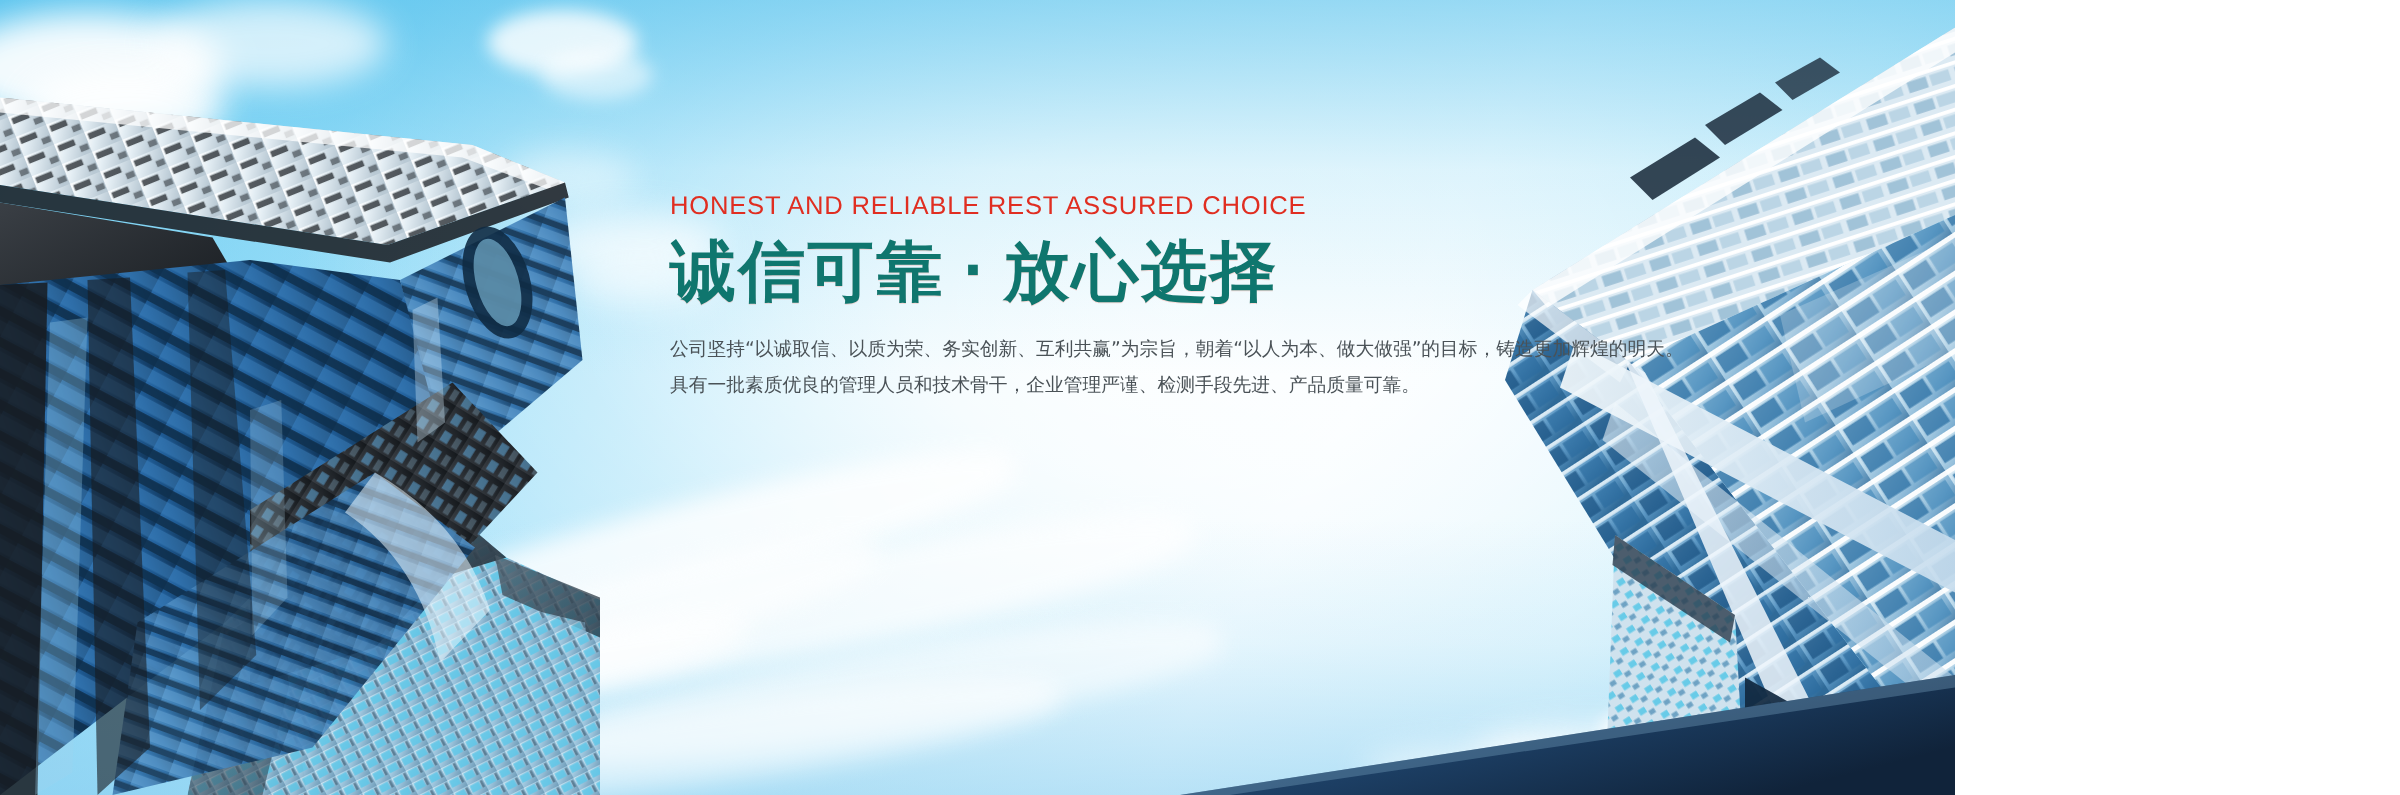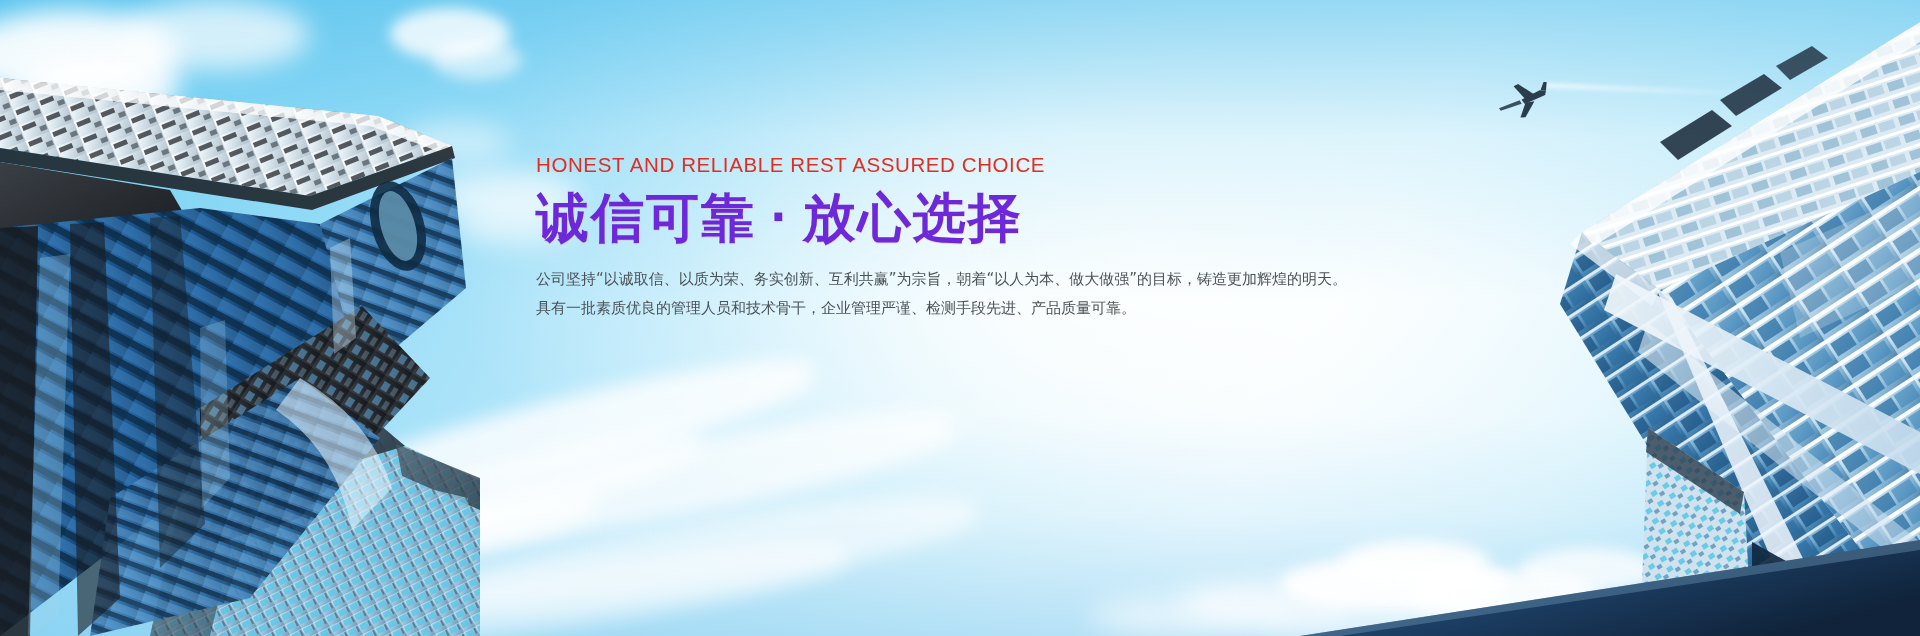--- a/index.html
+++ b/index.html
@@ -1,21 +1,21 @@
 <!DOCTYPE html>
 <html><head>
 <meta charset="utf-8">
 <title>Corporate Banner</title>
 <style>
   html,body{margin:0;padding:0;background:#fff;}
   body{font-family:"Liberation Sans","DejaVu Sans",sans-serif;}
 
   .banner{
     position:relative;
-    width:1920px;height:636px;
+    width:1564px;height:636px;
     overflow:hidden;
     background:#bfe9fb;
   }
 
   
   .sky{
     position:absolute;inset:0;
     background:
       radial-gradient(ellipse 980px 620px at 60% 38%, rgba(255,255,255,0.97) 0%, rgba(255,255,255,0.80) 22%, rgba(255,255,255,0.30) 48%, rgba(255,255,255,0.00) 72%),
       linear-gradient(118deg,#6fcdf2 0%, #8ed9f6 16%, #b3e6fa 34%, #d8f3fc 52%, #eefaff 66%, #dff5fd 80%, #b9e7fa 100%);
@@ -98,21 +98,21 @@
     color:#e02e21;
     font-size:20.5px;
     letter-spacing:.6px;
     font-weight:400;
     line-height:1;
     margin:0 0 14px 0;
     white-space:nowrap;
     font-family:"Liberation Sans","DejaVu Sans",sans-serif;
   }
   .headline{
-    color:#6d28d9;
+    color:#0f766e;
     font-size:53px;
     font-weight:bold;
     line-height:1.05;
     letter-spacing:2px;
     margin:0 0 20px 0;
     white-space:nowrap;
     text-shadow:0 1px 0 rgba(255,120,100,.25);
     font-family:"DejaVu Sans","Liberation Sans",sans-serif;
   }
   .headline .sep{

